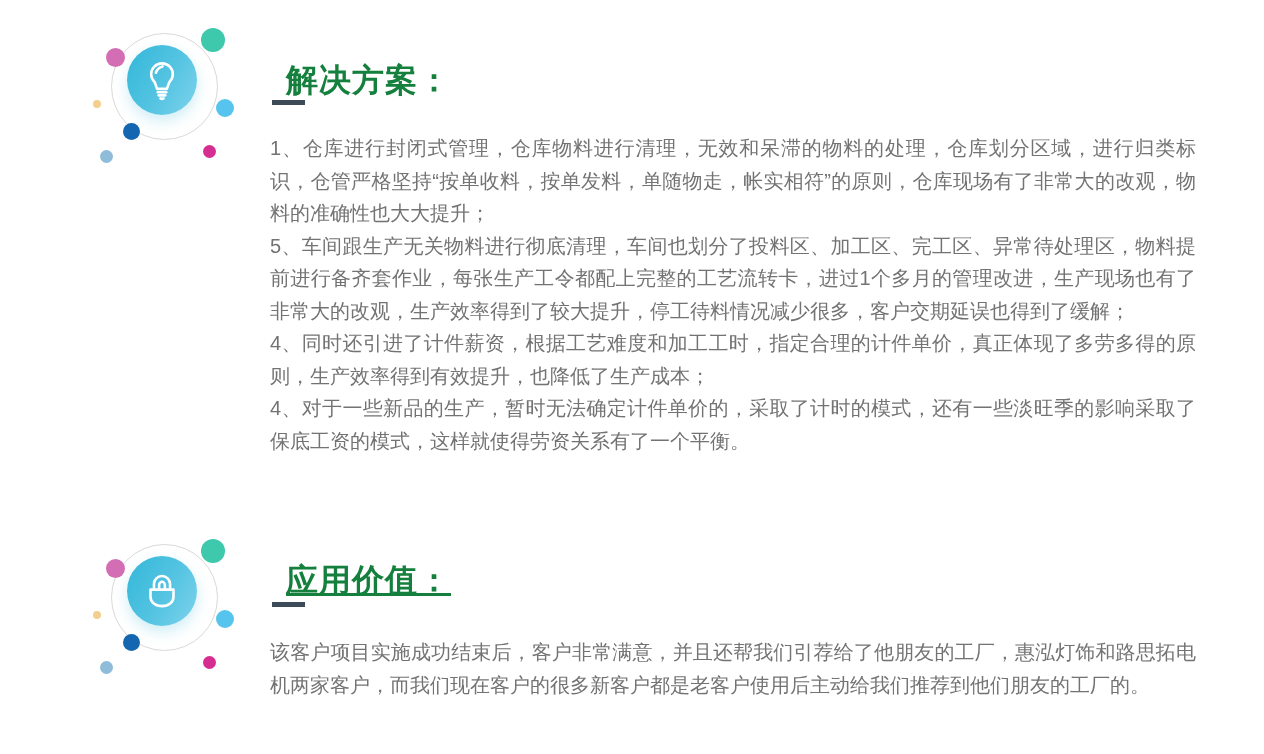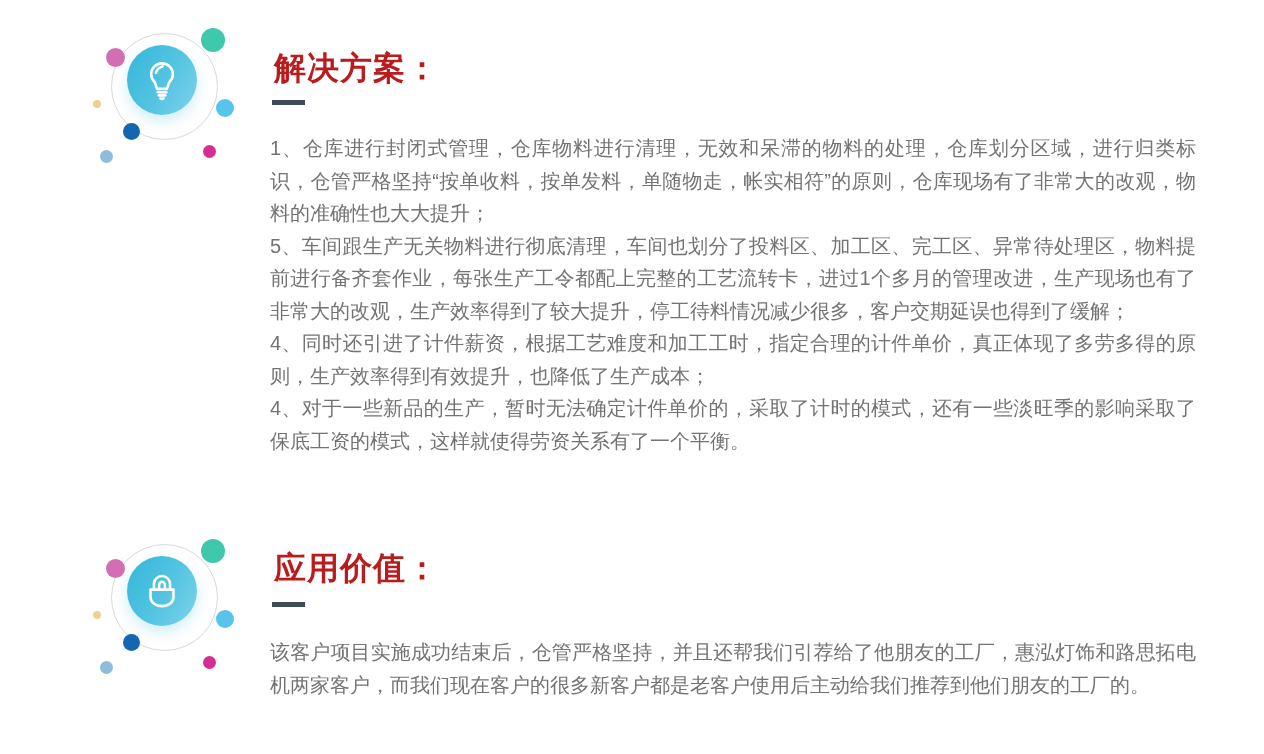--- a/index.html
+++ b/index.html
@@ -17,22 +17,22 @@
   .dot{position:absolute;border-radius:50%;}
   .dot-teal{left:116px;top:13px;width:24px;height:24px;background:#3ec9ac;}
   .dot-pink{left:21px;top:33px;width:19px;height:19px;background:#d46eb4;}
   .dot-yellow{left:8px;top:85px;width:8px;height:8px;background:#f2cf8e;}
   .dot-lightblue{left:131px;top:84px;width:18px;height:18px;background:#57c4ee;}
   .dot-darkblue{left:38px;top:108px;width:17px;height:17px;background:#1566b0;}
   .dot-magenta{left:118px;top:130px;width:13px;height:13px;background:#d62d90;}
   .dot-bluegray{left:15px;top:135px;width:13px;height:13px;background:#8fbcd9;}
 
   
-  .section-title{position:absolute;left:270px;margin:4px;font-size:32px;line-height:40px;
-    font-weight:700;color:#b91c1c;letter-spacing:1px;}
+  .section-title{position:absolute;left:270px;margin:16px;font-size:32px;line-height:40px;
+    font-weight:700;color:#15803d;letter-spacing:1px;}
   .title-dash{position:absolute;left:272px;width:33px;height:5px;background:#3d4a57;}
   .body-block{position:absolute;left:270px;width:926px;color:#737373;
     font-size:20px;line-height:32.5px;text-align:justify;}
   .body-block p{margin:0;}
 
   svg{display:block;}
 </style>
 </head>
 <body>
 
@@ -79,20 +79,20 @@
     <span class="dot dot-bluegray"></span>
     <div class="grad-circle">
       <svg width="46" height="46" viewBox="0 0 48 48" fill="none" stroke="#ffffff" stroke-width="2.7" stroke-linecap="round" stroke-linejoin="round">
         <path d="M15.6,22.5 V16.8 A8.4,8.4 0 0 1 32.4,16.8 V22.5"></path>
         <path d="M21,22.5 V17.8 A3,3.4 0 0 1 27,17.8 V22.5"></path>
         <path d="M12,22.6 H36 V30 C36,35.8 30.9,39.8 24,39.8 C17.1,39.8 12,35.8 12,30 Z"></path>
       </svg>
     </div>
   </div>
 
-  <h2 class="section-title" style="top:544px;">应用价值：</h2>
+  <h2 class="section-title" style="top:544px;text-decoration:underline;">应用价值：</h2>
   <div class="title-dash" style="top:602px;"></div>
 
   <div class="body-block" style="top:636px;">
-    <p>该客户项目实施成功结束后，仓管严格坚持，并且还帮我们引荐给了他朋友的工厂，惠泓灯饰和路思拓电机两家客户，而我们现在客户的很多新客户都是老客户使用后主动给我们推荐到他们朋友的工厂的。</p>
+    <p>该客户项目实施成功结束后，客户非常满意，并且还帮我们引荐给了他朋友的工厂，惠泓灯饰和路思拓电机两家客户，而我们现在客户的很多新客户都是老客户使用后主动给我们推荐到他们朋友的工厂的。</p>
   </div>
 
 </div>
 
 </body></html>

